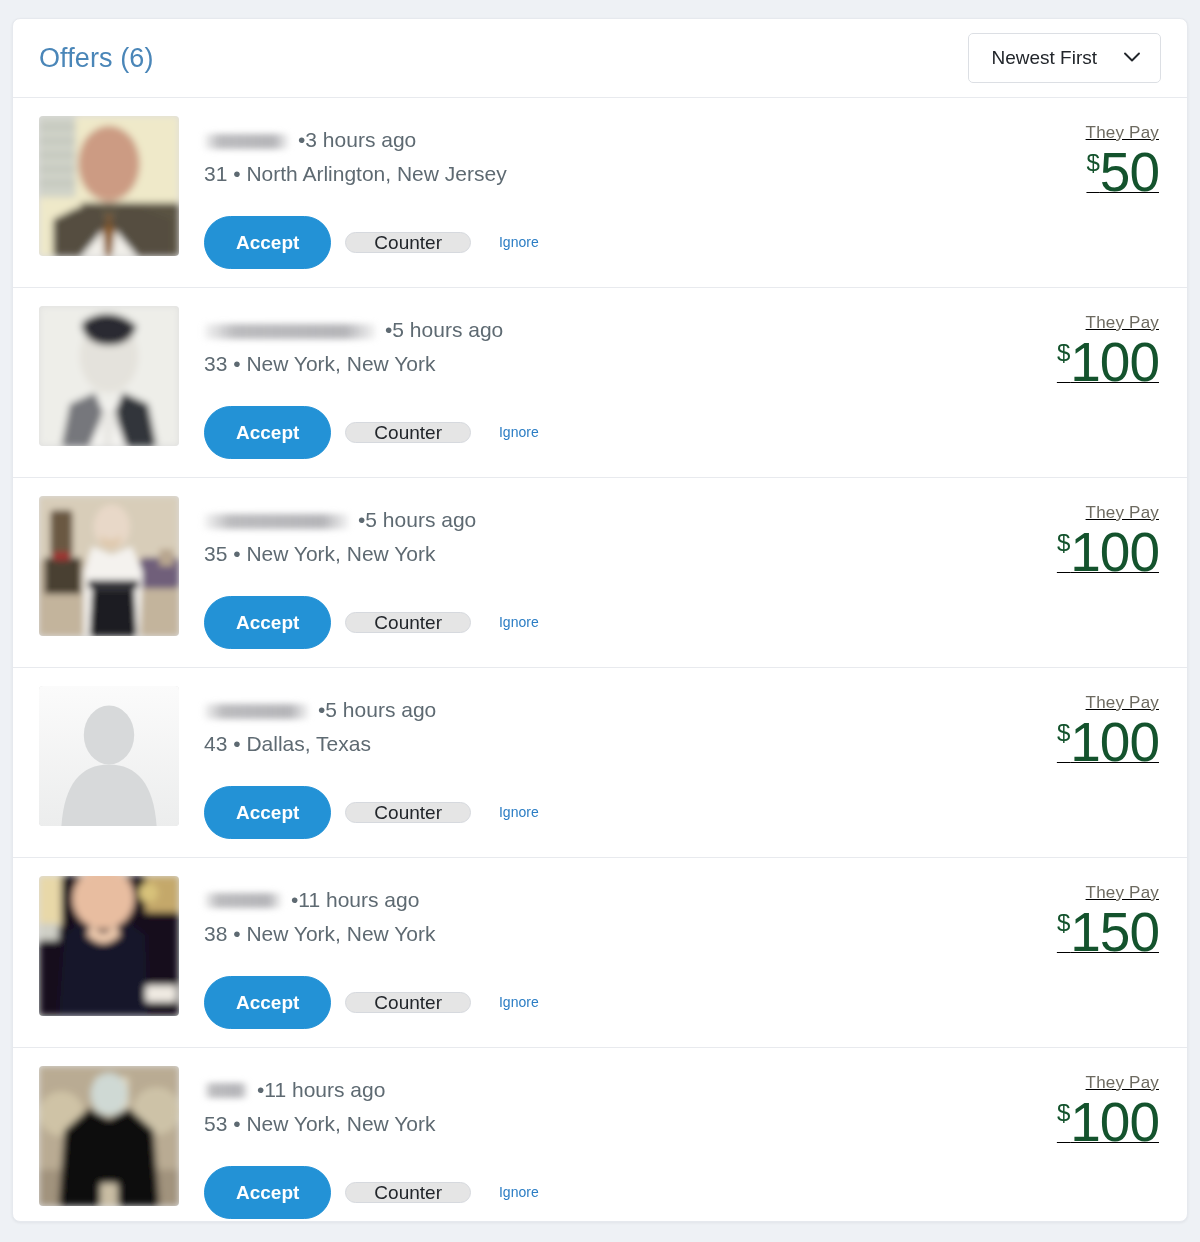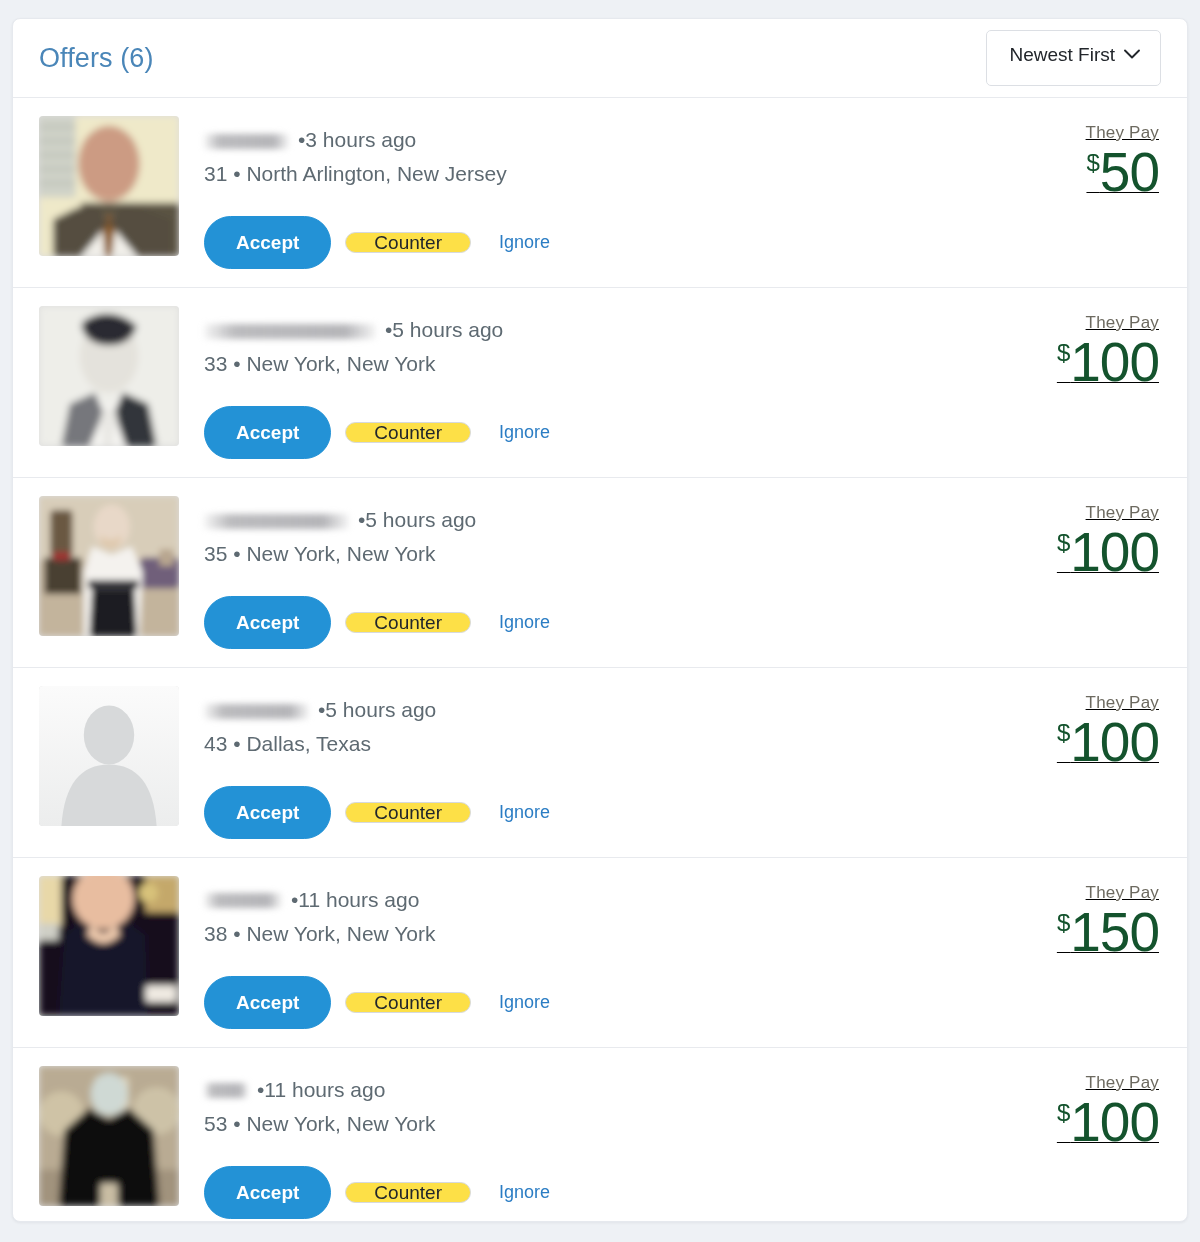--- a/index.html
+++ b/index.html
@@ -40,25 +40,25 @@
   .card-title {
     font-size: 27px;
     color: #4a86b8;
     font-weight: 400;
     letter-spacing: 0.1px;
   }
 
   .sort-select {
     display: flex;
     align-items: center;
-    gap: 8px;
+    gap: 26px;
     border: 1px solid #dcdfe4;
     border-radius: 5px;
     background: #fff;
-    padding: 13px 19px 19px 22px;
+    padding: 13px 19px 13px 22px;
     cursor: pointer;
   }
   .sort-select-label {
     font-size: 19px;
     color: #22262b;
     white-space: nowrap;
   }
   .chev { display: block; }
 
   
@@ -131,31 +131,31 @@
     line-height: 1;
   }
   .btn-accept {
     background: #2392d6;
     color: #ffffff;
     border: 1px solid #2392d6;
     font-weight: bold;
     padding: 16px 31px;
   }
   .btn-counter {
-    background: #fde047;
+    background: #e5e5e5;
     color: #22262b;
     border: 1px solid #d6d9de;
     padding: 0 28px;
   }
   .btn-ignore {
     background: transparent;
     border: none;
     color: #2b7dc4;
     padding: 16px 10px 16px 14px;
-    font-size: 18px;
+    font-size: 14px;
   }
 
   .offer-price {
     flex: 0 0 auto;
     text-align: right;
     padding-top: 8px;
     padding-right: 2px;
     min-width: 150px;
     text-decoration: underline;
   }

